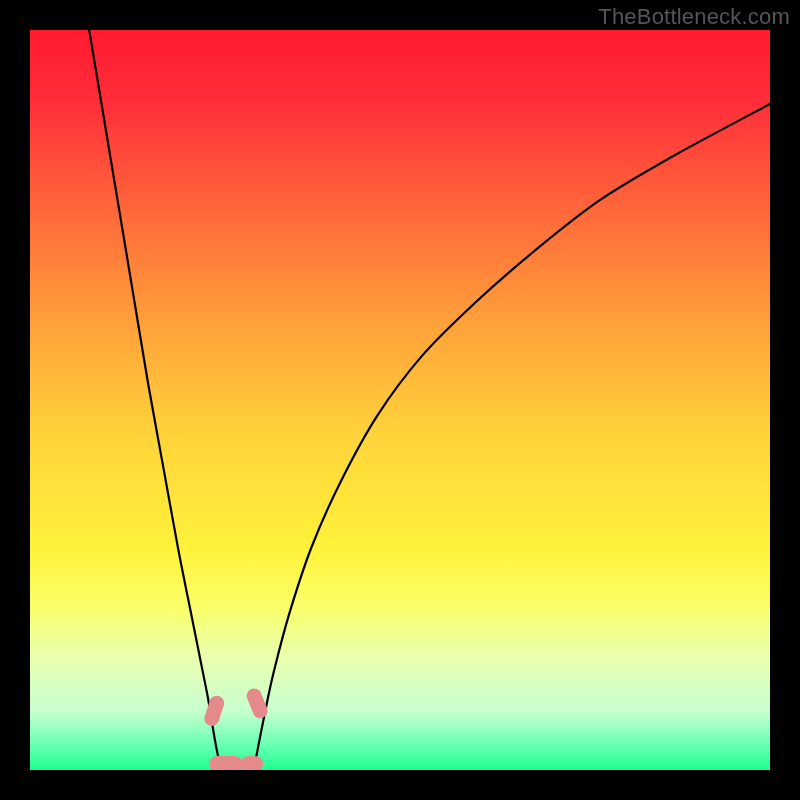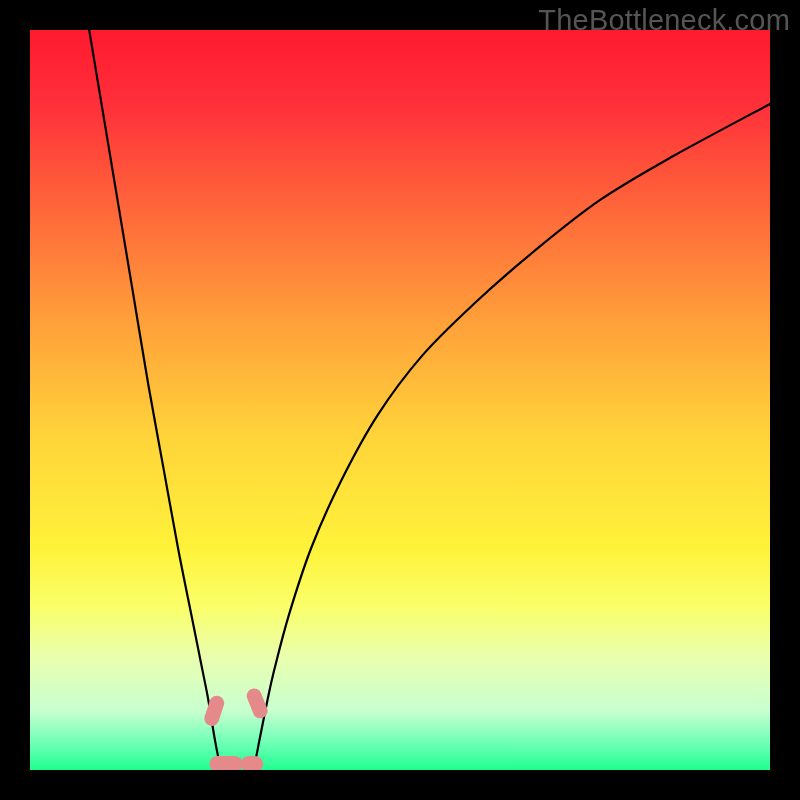--- a/index.html
+++ b/index.html
@@ -9,21 +9,21 @@
     background: #000;
     position: relative;
     overflow: hidden;
     font-family: Arial, Helvetica, sans-serif;
   }
   .watermark {
     position: absolute;
     top: 4px;
     right: 10px;
     color: #555;
-    font-size: 29px;
+    font-size: 22px;
     font-weight: 500;
     z-index: 10;
     letter-spacing: 0.2px;
   }
   .plot {
     position: absolute;
     left: 30px;
     top: 30px;
     width: 740px;
     height: 740px;

